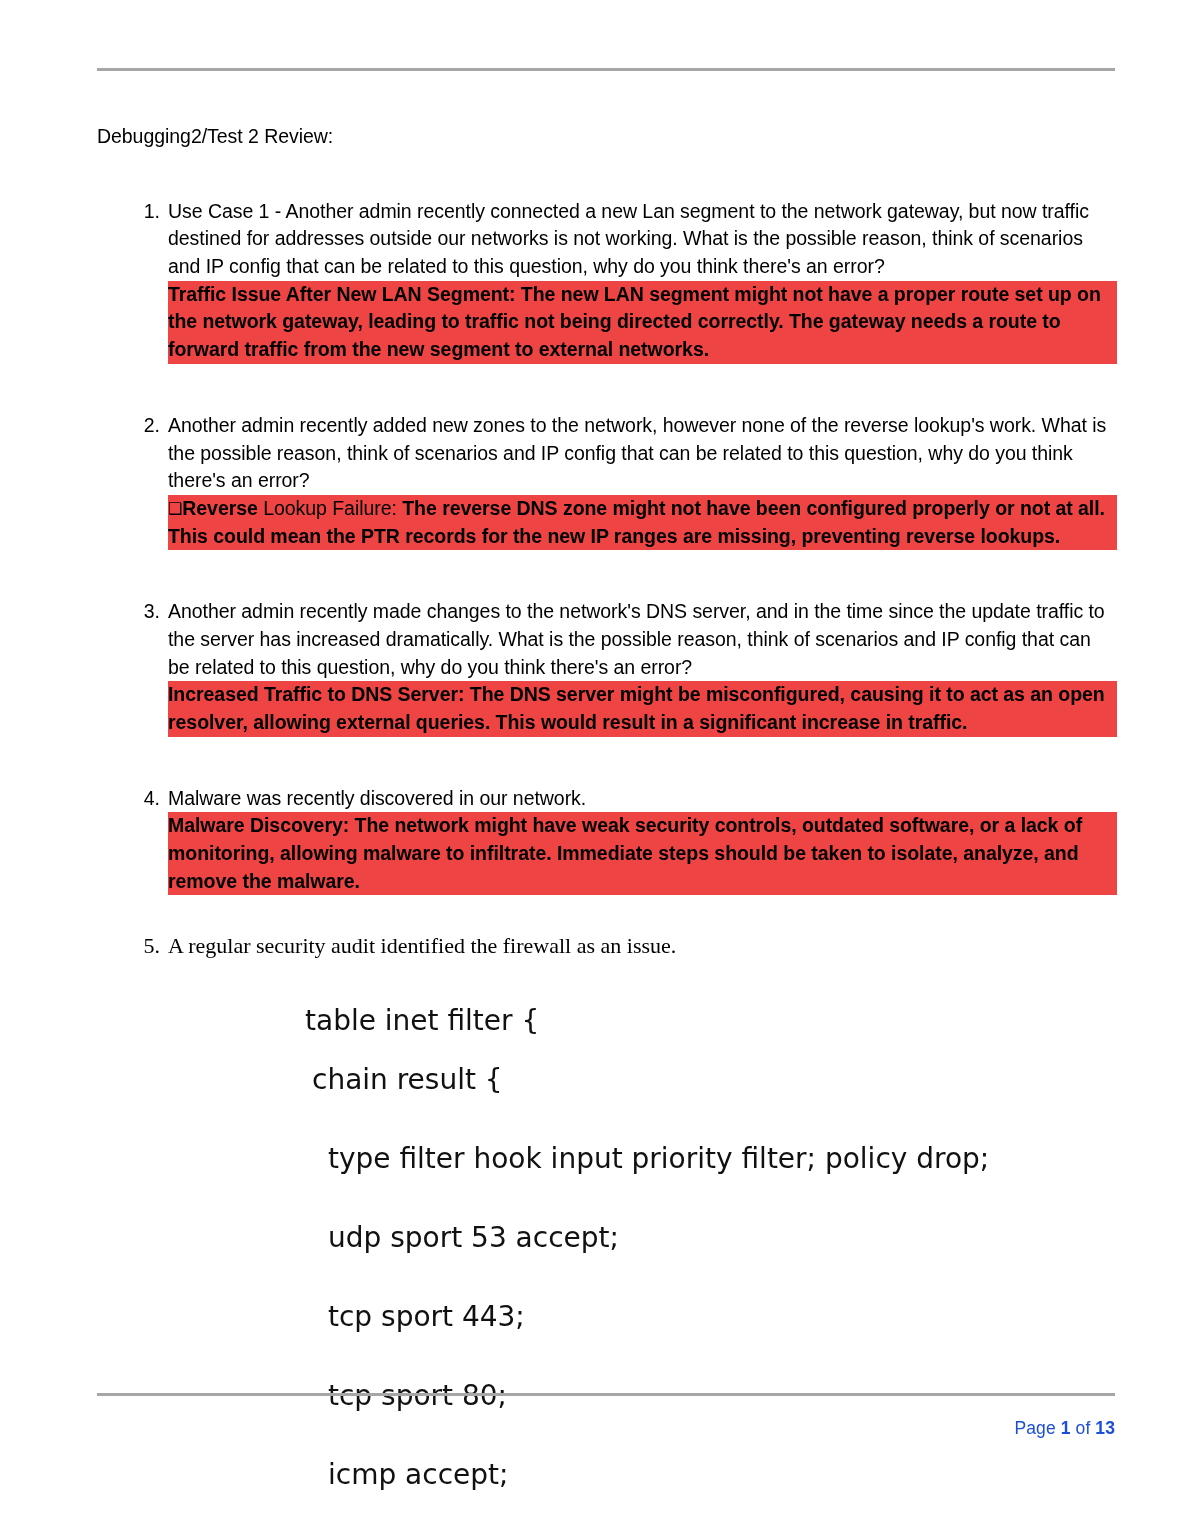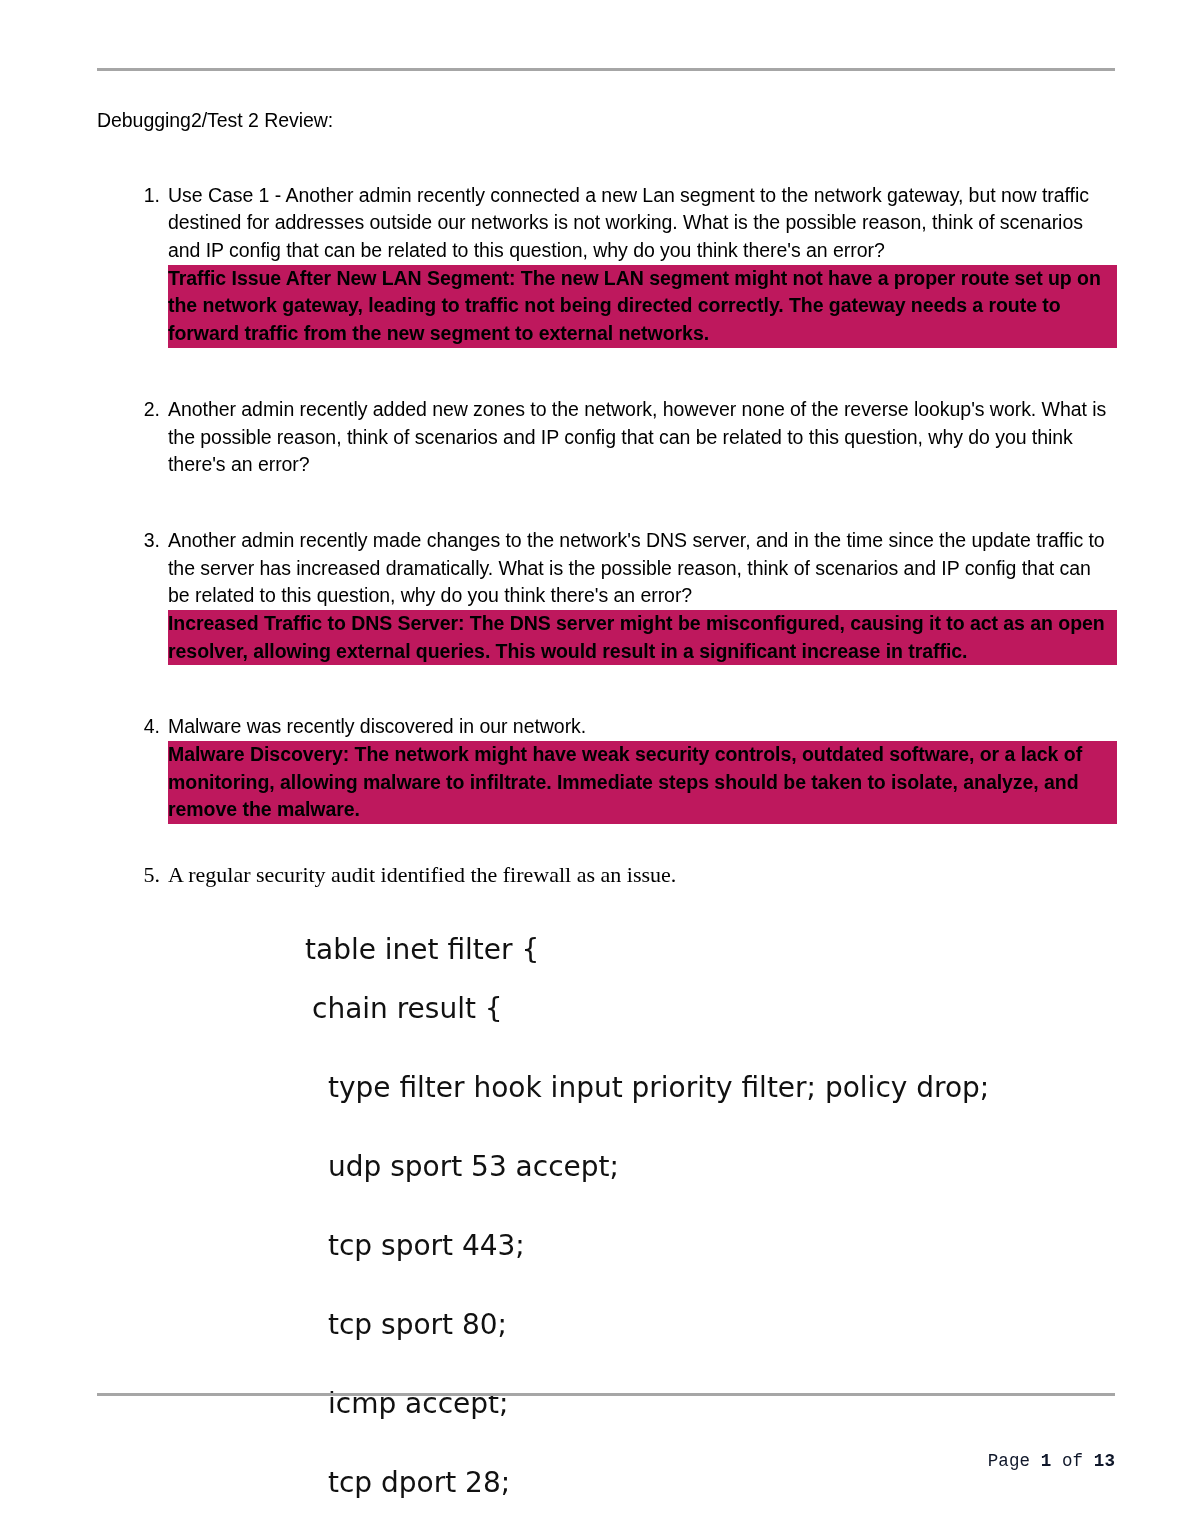--- a/index.html
+++ b/index.html
@@ -28,43 +28,43 @@
     height: 3px;
     background: #a6a6a6;
   }
   .rule-top { top: 68px; }
   .rule-bottom { top: 1393px; }
 
   .footer {
     position: absolute;
     left: 97px;
     width: 1018px;
-    top: 1451px;
+    top: 1418px;
     text-align: right;
     font-size: 17.5px;
     line-height: 1.2;
-    font-family: Liberation Mono, monospace;
-    color: #0f172a;
+    font-family: Liberation Sans, sans-serif;
+    color: #1d4ed8;
     letter-spacing: 0.1px;
   }
   .footer b { font-weight: bold; }
 
   
   .doc {
     position: absolute;
     left: 97px;
     top: 108px;
     width: 1020px;
   }
 
   .doc-title {
     font-size: 19.5px;
     line-height: 1.32;
     letter-spacing: -0.05px;
-    margin: 0 0 13px 0;
+    margin: 16px 0 13px 0;
   }
 
   
   ol.qlist {
     list-style: none;
     margin: 0;
     padding: 0;
   }
   ol.qlist > li {
     position: relative;
@@ -78,21 +78,21 @@
     position: absolute;
     left: 35px;
     top: 0;
     width: 28px;
     text-align: right;
     font-size: 19.5px;
   }
   .qtext { display: block; margin-top: 48px; }
 
   .hl {
-    background: #be185d;
+    background: #ef4444;
     font-weight: bold;
     display: block;
     box-decoration-break: clone;
     -webkit-box-decoration-break: clone;
   }
   .hl .nb { font-weight: normal; }
   .tofu {
     font-family: "DejaVu Sans", sans-serif;
     font-weight: normal;
     font-size: 16px;
@@ -152,20 +152,21 @@
 
       <li>
         <span class="num">1.</span>
         <span class="qtext">Use Case 1 - Another admin recently connected a new Lan segment to the network gateway, but now traffic destined for addresses outside our networks is not working. What is the possible reason, think of scenarios and IP config that can be related to this question, why do you think there's an error?</span>
         <span class="hl">Traffic Issue After New LAN Segment: The new LAN segment might not have a proper route set up on the network gateway, leading to traffic not being directed correctly. The gateway needs a route to forward traffic from the new segment to external networks.</span>
       </li>
 
       <li>
         <span class="num">2.</span>
         <span class="qtext">Another admin recently added new zones to the network, however none of the reverse lookup's work. What is the possible reason, think of scenarios and IP config that can be related to this question, why do you think there's an error?</span>
+        <span class="hl"><span class="tofu">❑</span><span>Reverse</span><span class="nb"> Lookup Failure: </span><span>The reverse DNS zone might not have been configured properly or not at all. This could mean the PTR records for the new IP ranges are missing, preventing reverse lookups.</span></span>
       </li>
 
       <li>
         <span class="num">3.</span>
         <span class="qtext">Another admin recently made changes to the network's DNS server, and in the time since the update traffic to the server has increased dramatically. What is the possible reason, think of scenarios and IP config that can be related to this question, why do you think there's an error?</span>
         <span class="hl">Increased Traffic to DNS Server: The DNS server might be misconfigured, causing it to act as an open resolver, allowing external queries. This would result in a significant increase in traffic.</span>
       </li>
 
       <li>
         <span class="num">4.</span>

